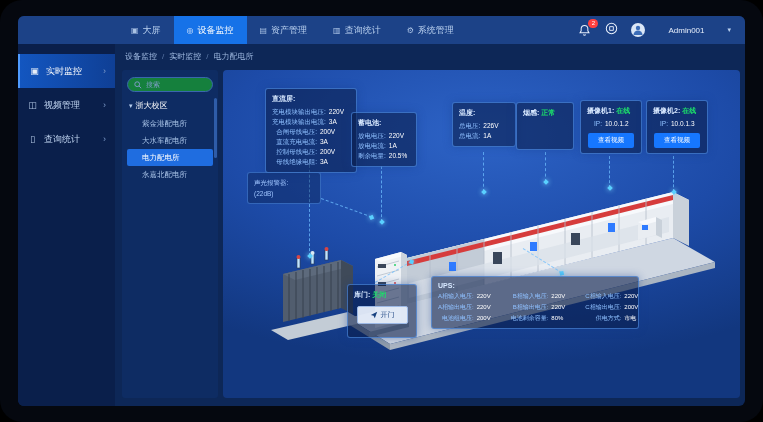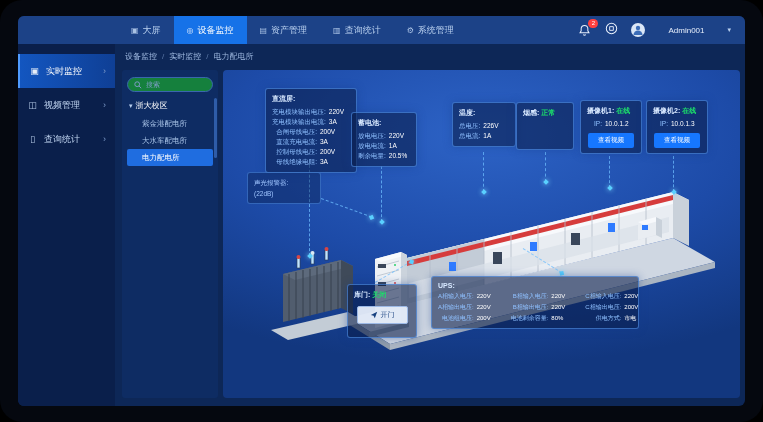--- a/index.html
+++ b/index.html
@@ -183,20 +183,21 @@
             </svg>
         <input placeholder="搜索" style="">
       </div>
       <div class="tree-root">
         <span class="caret">▾</span>
         <span>浙大校区</span>
       </div>
       <div class="tree-item">紫金港配电所</div>
       <div class="tree-item">大水车配电所</div>
       <div class="tree-item active">电力配电所</div>
+      <div class="tree-item">永嘉北配电所</div>
       <div class="tree-scroll"></div>
     </div>
 
     <div class="canvas">
 
       <svg class="scene" viewBox="0 0 470 230">
 
         <polygon points="95,178 420,98 462,122 137,204" fill="#cfd7e2"></polygon>
         <polygon points="95,178 137,204 137,210 95,184" fill="#8f9cab"></polygon>
         <polygon points="137,204 462,122 462,128 137,210" fill="#aab5c2"></polygon>

